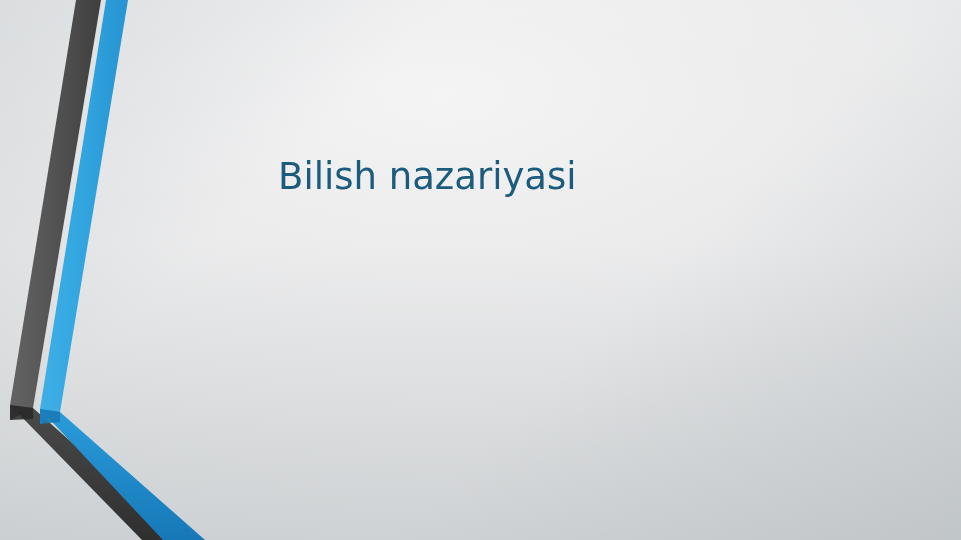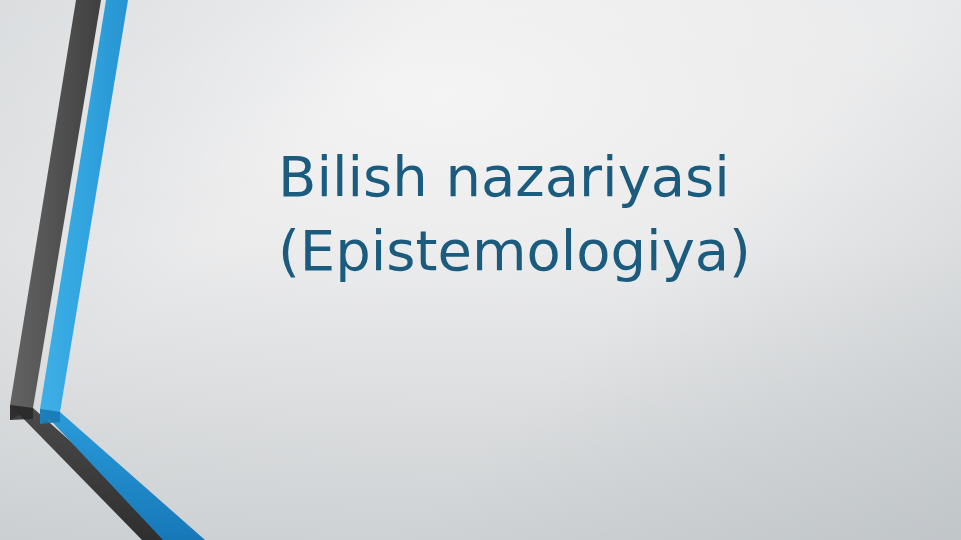--- a/index.html
+++ b/index.html
@@ -56,21 +56,21 @@
   }
 
   
   .title-block {
     position: absolute;
     left: 278px;
     top: 140px;
     width: 600px;
   }
   .title-line {
-    font-size: 56px;
+    font-size: 37px;
     line-height: 74px;
     letter-spacing: 0px;
     color: #1B5C7E;
     white-space: nowrap;
     font-weight: 400;
   }
 </style>
 </head>
 <body>
 
@@ -108,16 +108,15 @@
     <polygon points="106,0 128,0 60,412 40,424 40,409" fill="url(#blueUpper)"></polygon>
 
     <polygon points="40,409 60,412 205,540 163,540" fill="url(#blueLower)"></polygon>
 
     <polygon points="10,405 33,408 33,419 10,420" fill="#272727" opacity="0.85"></polygon>
     <polygon points="40,409 60,412 60,422 40,424" fill="#1A7AB5" opacity="0.9"></polygon>
   </svg>
 
   <div class="title-block">
     <div class="title-line">Bilish nazariyasi</div>
-    <div class="title-line">(Epistemologiya)</div>
   </div>
 
 </div>
 
 </body></html>

